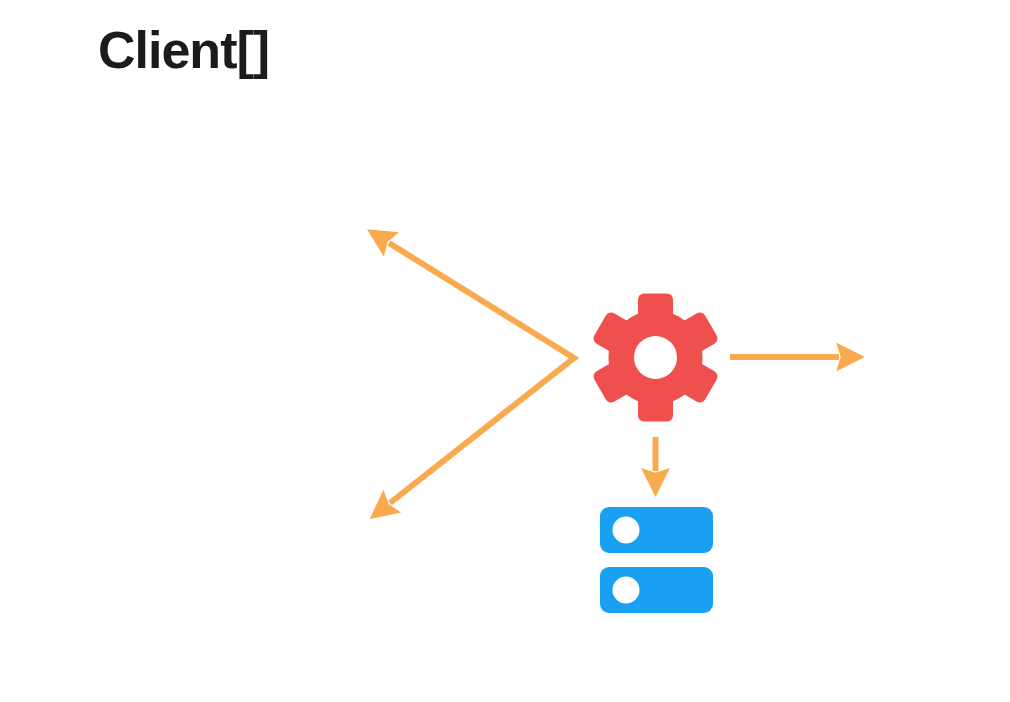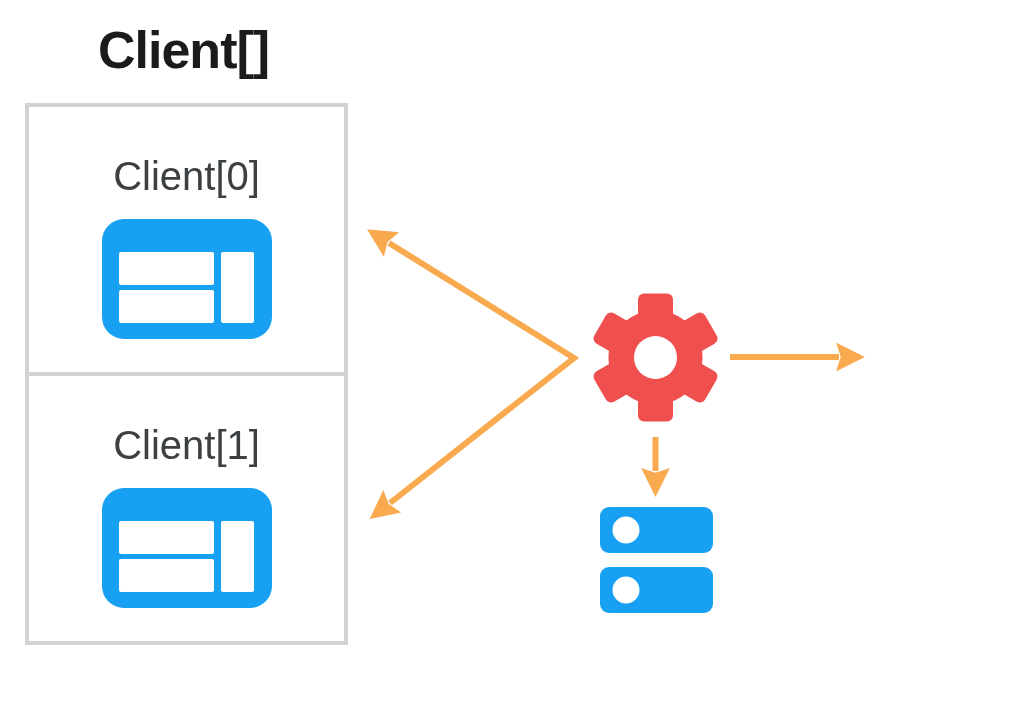--- a/index.html
+++ b/index.html
@@ -88,40 +88,20 @@
     pointer-events:none;
   }
 </style>
 </head>
 <body>
 
 <div class="canvas">
 
   <div class="diagram-title">Client[]</div>
 
-  <div class="client-box">
-    <div class="client-cell first">
-      <div class="client-label">Client[0]</div>
-      <svg class="browser-icon" viewBox="0 0 170 120" xmlns="http://www.w3.org/2000/svg">
-        <rect x="0" y="0" width="170" height="120" rx="22" style="fill:var(--color-blue,#18A1F2)"></rect>
-        <rect x="17" y="33" width="95" height="33" rx="2" fill="#fff"></rect>
-        <rect x="17" y="71" width="95" height="33" rx="2" fill="#fff"></rect>
-        <rect x="119" y="33" width="33" height="71" rx="2" fill="#fff"></rect>
-      </svg>
-    </div>
-    <div class="client-cell">
-      <div class="client-label">Client[1]</div>
-      <svg class="browser-icon" viewBox="0 0 170 120" xmlns="http://www.w3.org/2000/svg">
-        <rect x="0" y="0" width="170" height="120" rx="22" style="fill:var(--color-blue,#18A1F2)"></rect>
-        <rect x="17" y="33" width="95" height="33" rx="2" fill="#fff"></rect>
-        <rect x="17" y="71" width="95" height="33" rx="2" fill="#fff"></rect>
-        <rect x="119" y="33" width="33" height="71" rx="2" fill="#fff"></rect>
-      </svg>
-    </div>
-  </div>
 
 
   <svg class="scene" viewBox="0 0 1010 702" xmlns="http://www.w3.org/2000/svg">
     <defs>
       <marker id="ah" viewBox="0 0 10 10" refX="1" refY="5" markerWidth="5.2" markerHeight="4.8" orient="auto-start-reverse" markerUnits="strokeWidth">
         <path d="M0,0 L10,5 L0,10 L1.6,5 Z" style="fill:var(--color-orange,#F9A94E)"></path>
       </marker>
     </defs>
 
     <path d="M389,243 L574,358 L390,503" fill="none" style="stroke:var(--color-orange,#F9A94E)" stroke-width="6" marker-start="url(#ah)" marker-end="url(#ah)"></path>

